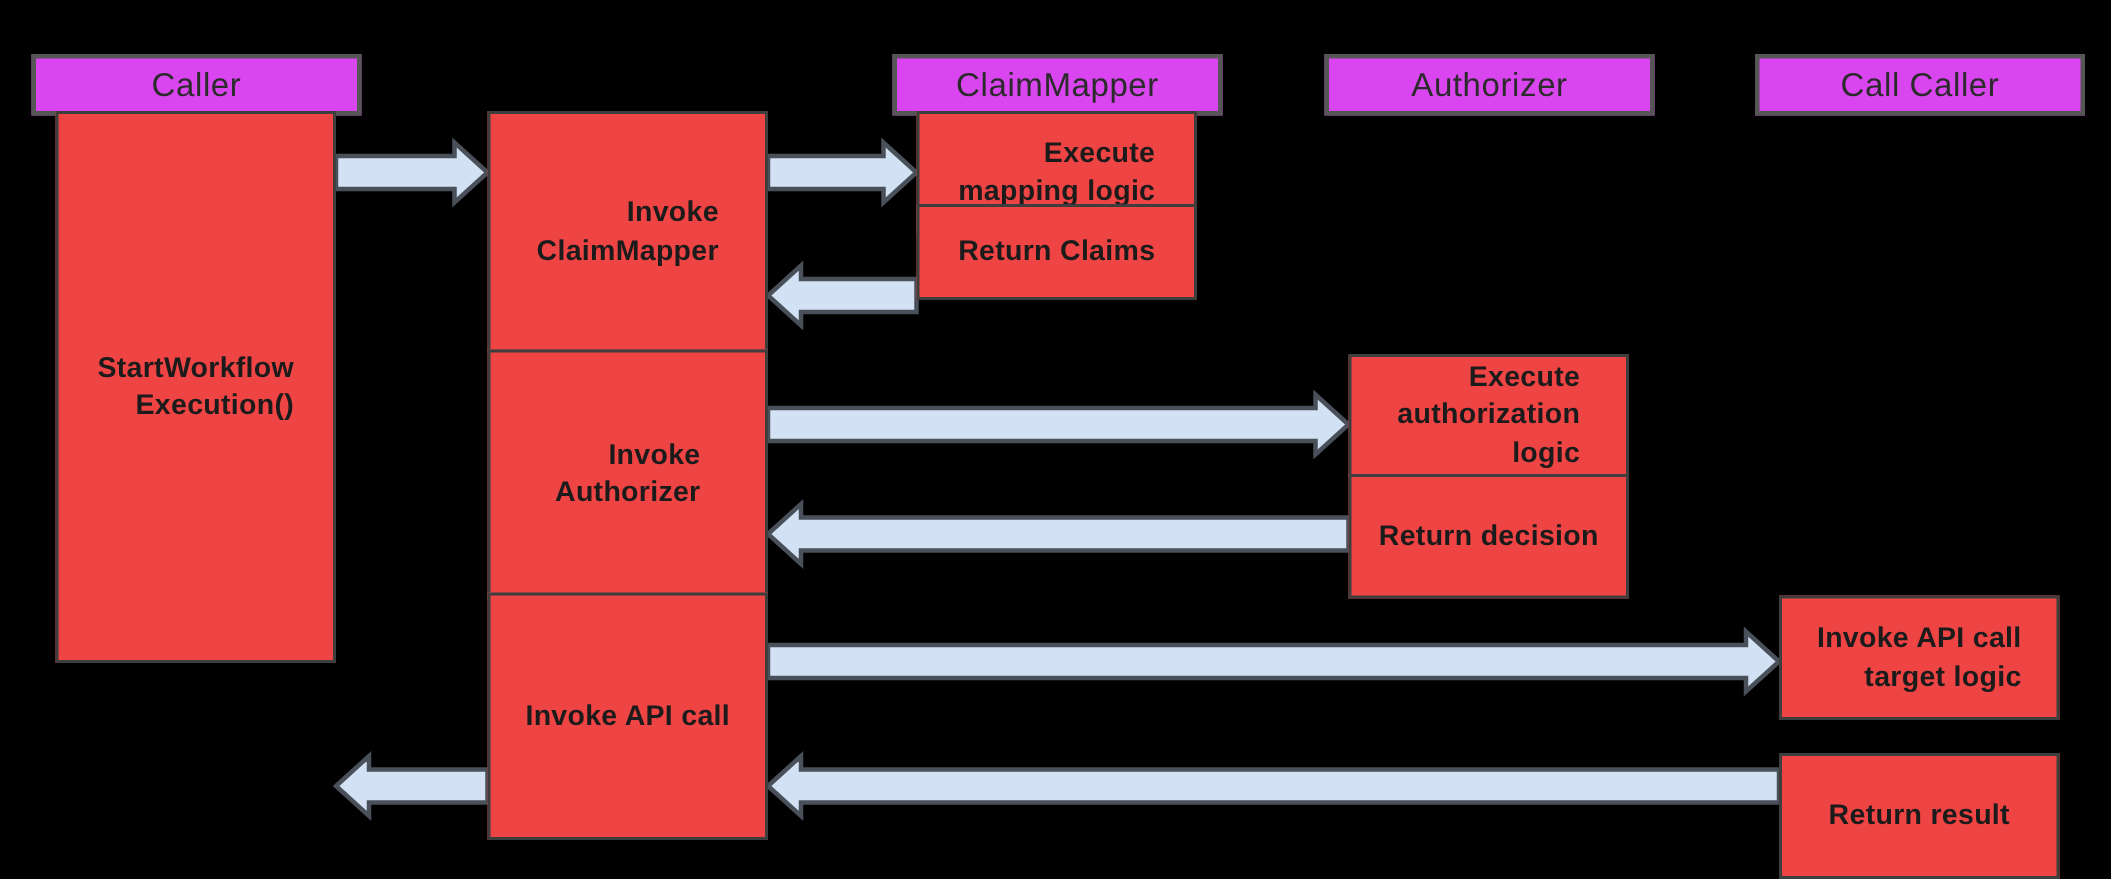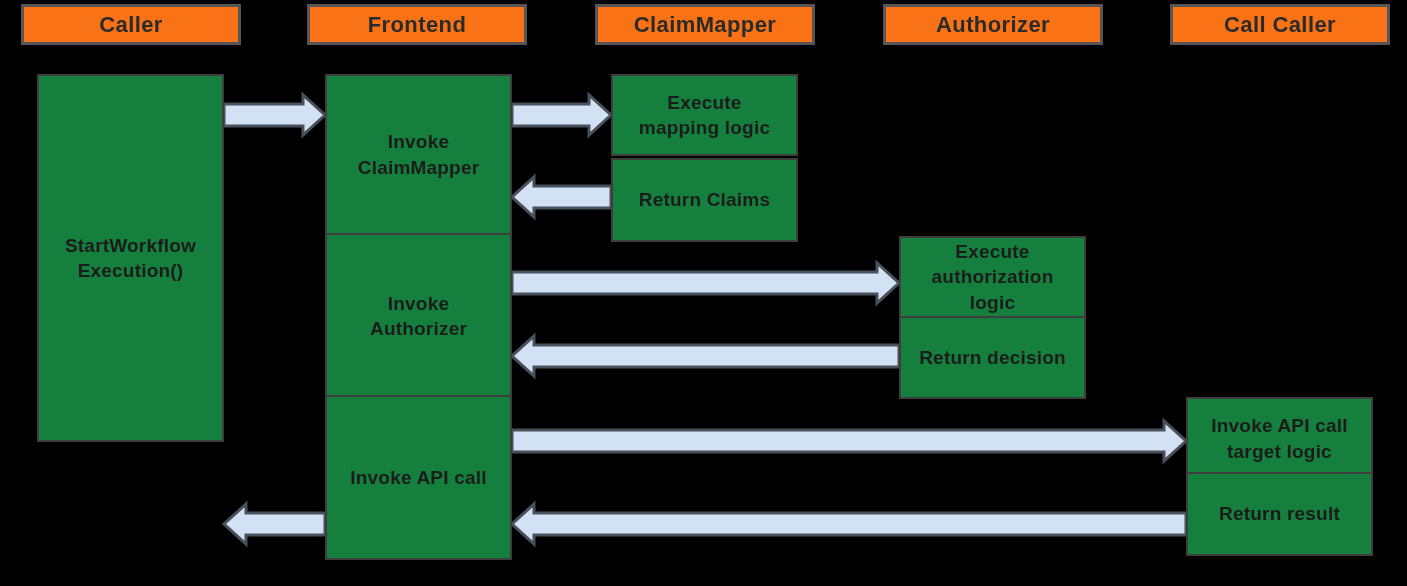--- a/index.html
+++ b/index.html
@@ -10,44 +10,44 @@
     position: relative;
     width: 1407px;
     height: 586px;
     background: #000;
     overflow: hidden;
   }
 
   
   .lane-header {
     position: absolute;
-    top: 4px;
+    top: 36px;
     width: 220px;
     height: 41px;
-    background: #f97316;
+    background: #d946ef;
     border: 3px solid #565656;
     display: flex;
     align-items: center;
     justify-content: center;
     font-size: 22px;
-    font-weight: 700;
+    font-weight: 400;
     color: #2b2b2b;
     letter-spacing: 0.4px;
   }
 
   
   .step-box {
     position: absolute;
     width: 187px;
-    background: #15803d;
+    background: #ef4444;
     border: 2px solid #3e3e3e;
     display: flex;
     align-items: center;
     justify-content: center;
-    text-align: center;
+    text-align: right;
     font-size: 19px;
     font-weight: bold;
     line-height: 1.32;
     letter-spacing: 0.2px;
     color: #1b1b1b;
     white-space: pre-line;
   }
 
   #arrow-layer {
     position: absolute;
@@ -66,40 +66,39 @@
       <polygon points="512,104 589,104 589,95 611,115 589,135 589,126 512,126" fill="#d2e2f4" stroke="#49505a" stroke-width="3" stroke-linejoin="miter"></polygon>
       <polygon points="611,186 534,186 534,177 512,197 534,217 534,208 611,208" fill="#d2e2f4" stroke="#49505a" stroke-width="3" stroke-linejoin="miter"></polygon>
       <polygon points="512,272 877,272 877,263 899,283 877,303 877,294 512,294" fill="#d2e2f4" stroke="#49505a" stroke-width="3" stroke-linejoin="miter"></polygon>
       <polygon points="899,345 534,345 534,336 512,356 534,376 534,367 899,367" fill="#d2e2f4" stroke="#49505a" stroke-width="3" stroke-linejoin="miter"></polygon>
       <polygon points="512,430 1164,430 1164,421 1186,441 1164,461 1164,452 512,452" fill="#d2e2f4" stroke="#49505a" stroke-width="3" stroke-linejoin="miter"></polygon>
       <polygon points="1186,513 534,513 534,504 512,524 534,544 534,535 1186,535" fill="#d2e2f4" stroke="#49505a" stroke-width="3" stroke-linejoin="miter"></polygon>
       <polygon points="325,513 246,513 246,504 224,524 246,544 246,535 325,535" fill="#d2e2f4" stroke="#49505a" stroke-width="3" stroke-linejoin="miter"></polygon>
     </svg>
 
   <div class="lane-header" style="left:21px">Caller</div>
-  <div class="lane-header" style="left:307px">Frontend</div>
   <div class="lane-header" style="left:595px">ClaimMapper</div>
   <div class="lane-header" style="left:883px">Authorizer</div>
   <div class="lane-header" style="left:1170px">Call Caller</div>
 
   <div class="step-box" style="left:37px; top:74px; height:368px">StartWorkflow
 Execution()</div>
 
   <div class="step-box" style="left:325px; top:74px; height:161px">Invoke
 ClaimMapper</div>
   <div class="step-box" style="left:325px; top:233px; height:166px">Invoke
 Authorizer</div>
   <div class="step-box" style="left:325px; top:395px; height:165px">Invoke API call</div>
 
   <div class="step-box" style="left:611px; top:74px; height:82px">Execute
 mapping logic</div>
-  <div class="step-box" style="left:611px; top:158px; height:84px">Return Claims</div>
+  <div class="step-box" style="left:611px; top:136px; height:64px">Return Claims</div>
 
   <div class="step-box" style="left:899px; top:236px; height:82px">Execute
 authorization
 logic</div>
   <div class="step-box" style="left:899px; top:316px; height:83px">Return decision</div>
 
   <div class="step-box" style="left:1186px; top:397px; height:83px">Invoke API call
 target logic</div>
-  <div class="step-box" style="left:1186px; top:472px; height:84px">Return result</div>
+  <div class="step-box" style="left:1186px; top:502px; height:84px">Return result</div>
 
 </div>
 
 </body></html>

